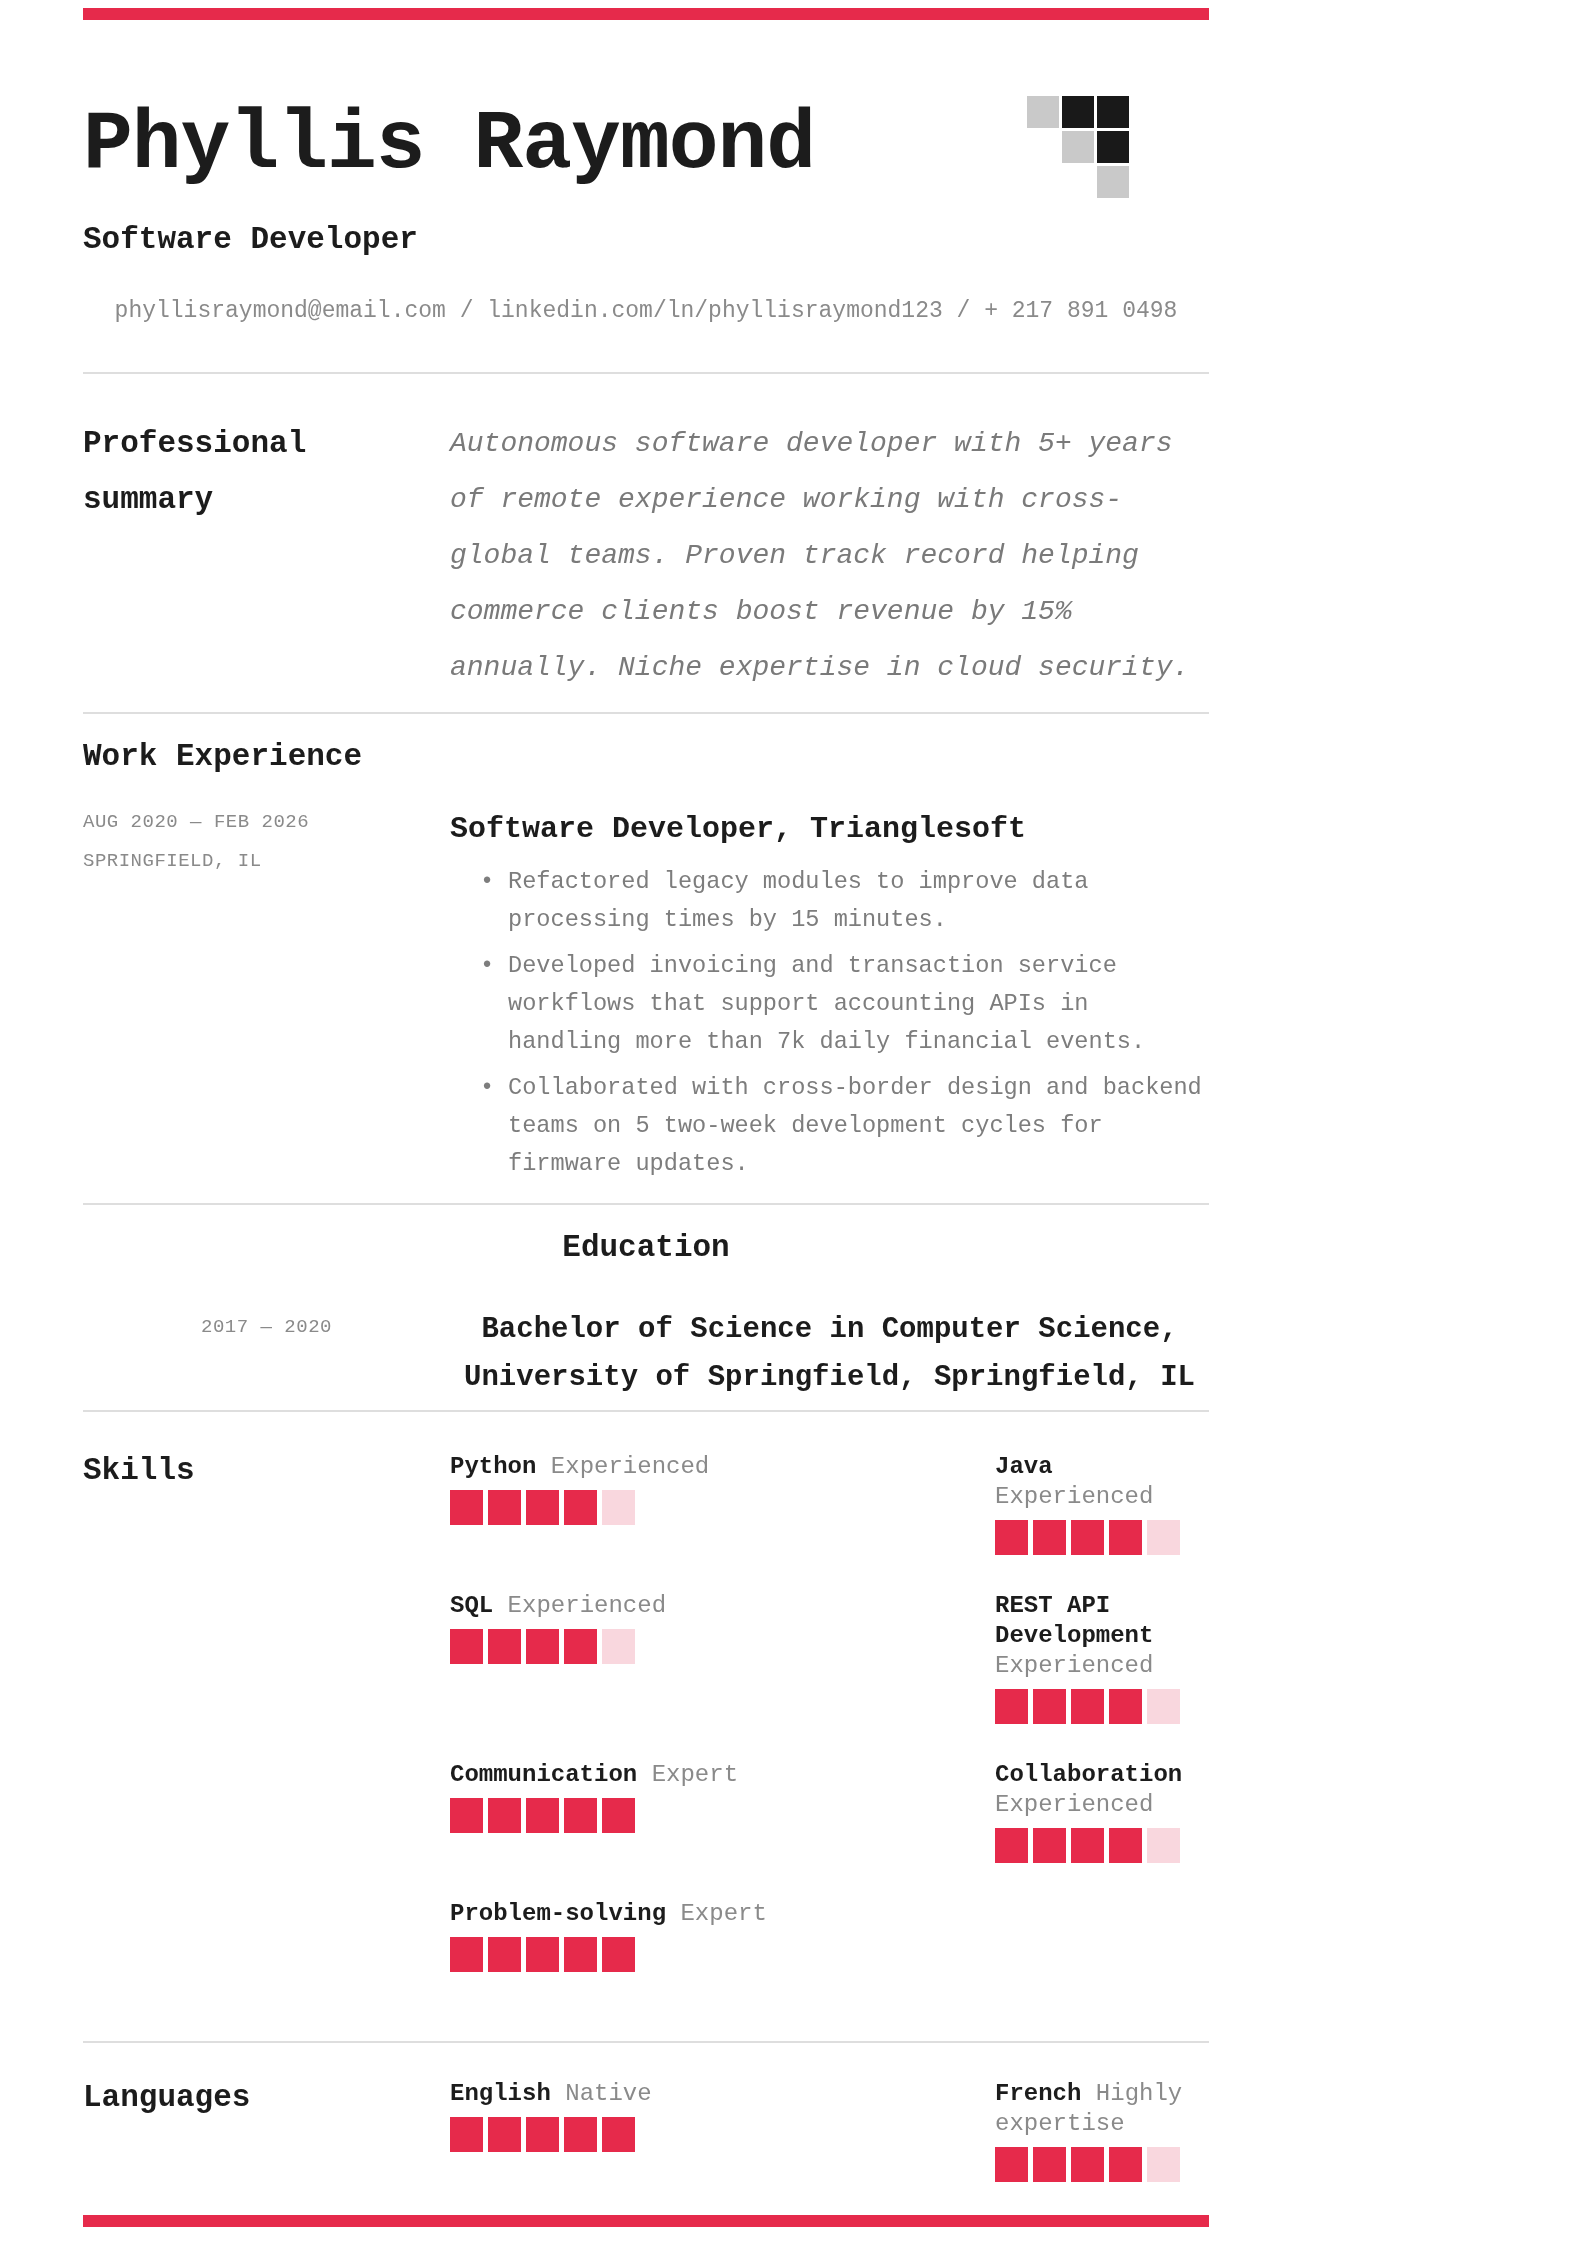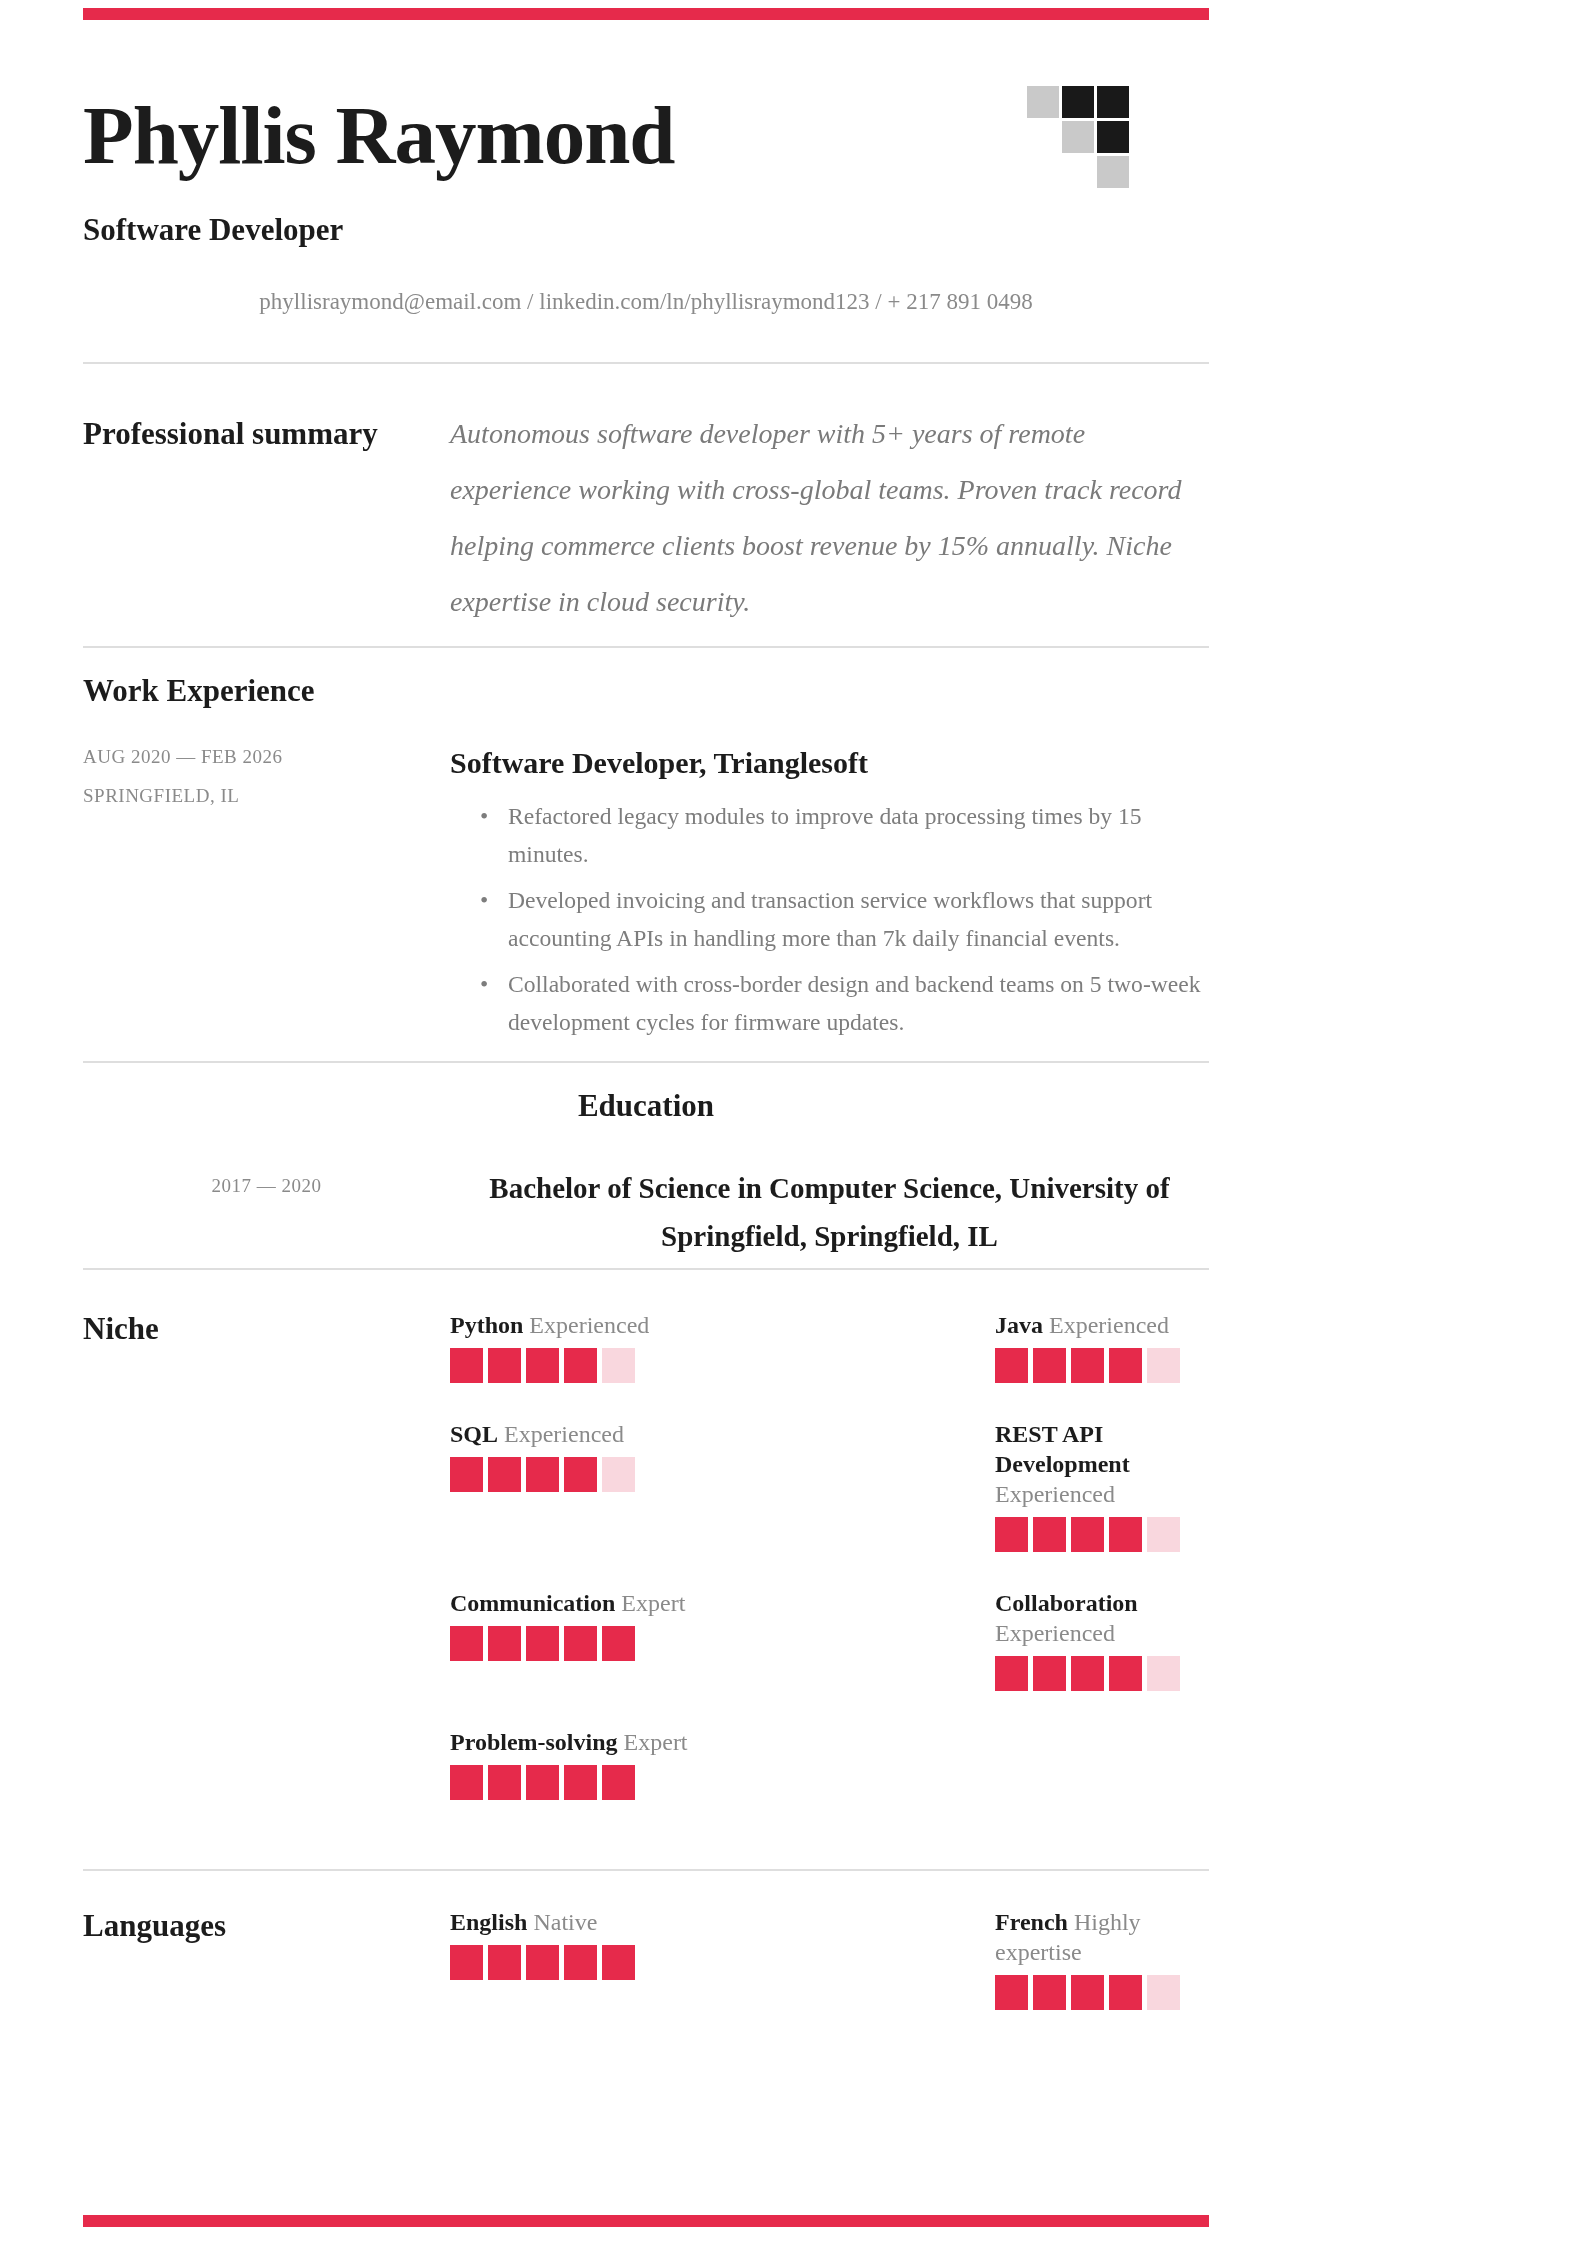--- a/index.html
+++ b/index.html
@@ -10,24 +10,24 @@
     --gray2:#7a7a7a;
     --rule:#dedede;
     --logo-dark:#191919;
     --logo-light:#c9c9c9;
   }
   html,body{margin:0;padding:0;background:#ffffff;}
   .page{
     position:relative;
     width:1292px;height:2244px;
     background:#ffffff;
-    font-family:Liberation Serif, serif;
+    font-family:Liberation Mono, monospace;
     color:var(--ink);
     box-sizing:border-box;
-    padding:4px 83px;
+    padding:14px 83px;
     overflow:hidden;
   }
   .accent-bar{position:absolute;left:83px;right:83px;height:12px;background:var(--accent);}
   .accent-bar.top{top:8px;}
   .accent-bar.bottom{bottom:17px;}
 
   
   .header{padding-top:88px;position:relative;}
   .name{margin:0;font-size:83px;line-height:1.06;font-weight:700;color:var(--ink);letter-spacing:-1px;}
   .job-title{margin:30px 0 0 0;font-size:31px;line-height:1.3;font-weight:700;color:var(--ink);}
@@ -130,21 +130,21 @@
 
   <div class="section section-education">
     <h2 class="sec-heading">Education</h2>
     <div class="edu-row">
       <div class="edu-dates">2017 — 2020</div>
       <h3 class="degree">Bachelor of Science in Computer Science, University of Springfield, Springfield, IL</h3>
     </div>
   </div>
 
   <div class="section section-skills sec-grid">
-    <h2 class="sec-heading">Niche</h2>
+    <h2 class="sec-heading">Skills</h2>
     <div class="rating-grid" id="skills-grid">
         <div class="rating-card">
           <div class="rating-label"><span class="rname">Python</span><span class="rlevel"> Experienced</span></div>
           <div class="rating-bar">
             <div class="seg filled"></div>
             <div class="seg filled"></div>
             <div class="seg filled"></div>
             <div class="seg filled"></div>
             <div class="seg"></div>
           </div>

